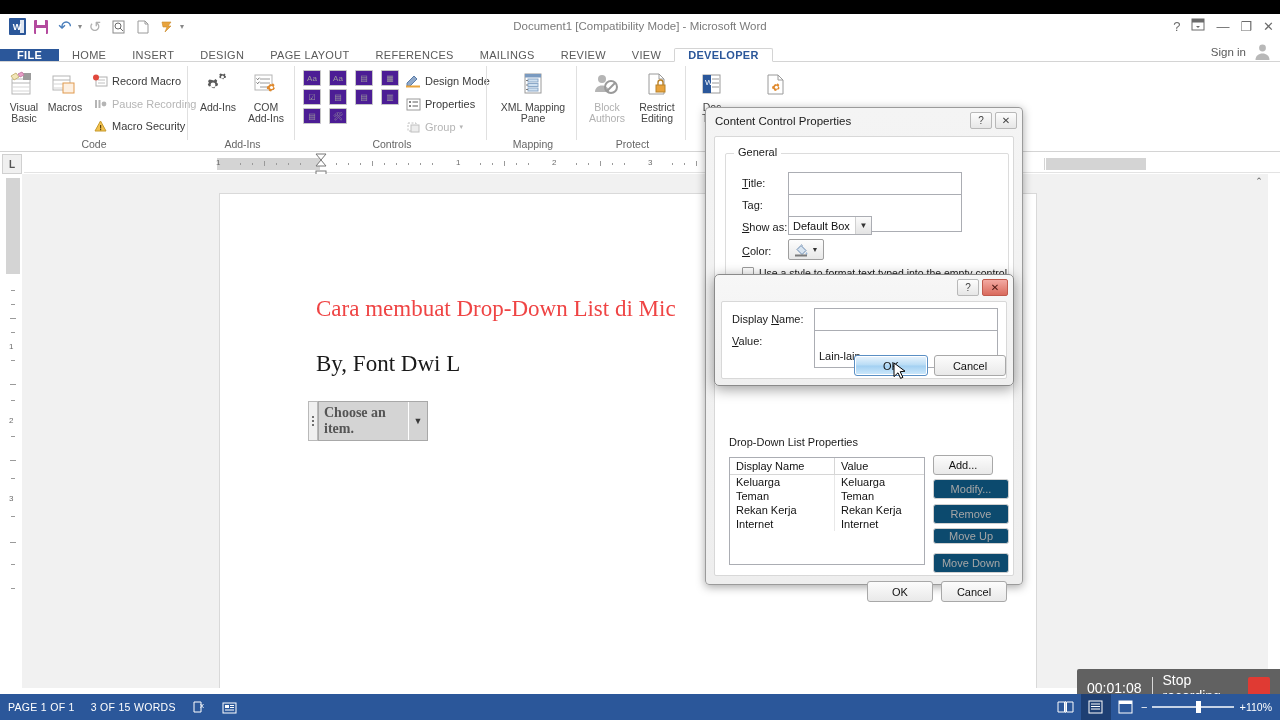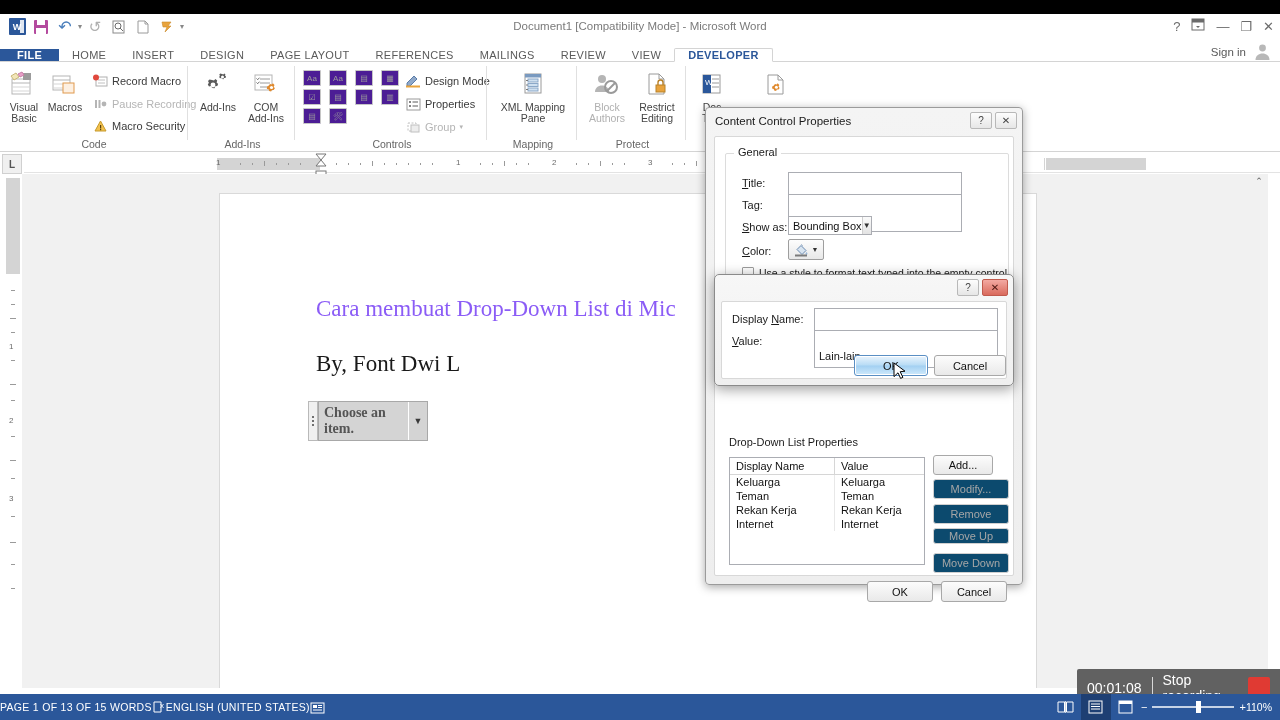--- a/index.html
+++ b/index.html
@@ -155,21 +155,21 @@
   .docarea {
     position: absolute; left: 22px; top: 174px; width: 1246px; height: 514px;
     background: #f1f1f1; overflow: hidden;
   }
   .page {
     position: absolute; left: 198px; top: 20px; width: 816px; height: 560px;
     background: #ffffff; box-shadow: 0 0 0 1px #d9d9d9;
   }
   .doc-h1 {
     position: absolute; left: 96px; top: 102px;
-    font-family: "Liberation Serif", serif; font-size: 23px; color: #8b5cf6;
+    font-family: "Liberation Serif", serif; font-size: 23px; color: #ef4444;
     white-space: nowrap;
   }
   .doc-h2 {
     position: absolute; left: 96px; top: 157px;
     font-family: "Liberation Serif", serif; font-size: 23px; color: #1a1a1a;
     white-space: nowrap;
   }
   .cc-wrap {
     position: absolute; left: 88px; top: 207px;
     display: flex; align-items: stretch; height: 40px;
@@ -310,21 +310,21 @@
   
   .cursor { position: absolute; left: 893px; top: 362px; width: 14px; height: 20px; }
 
   
   .statusbar {
     position: absolute; left: 0; bottom: 0; width: 1280px; height: 26px;
     background: #2b579a; color: #ffffff;
     display: flex; align-items: center;
   }
   .sb-item {
-    font-size: 10.5px; letter-spacing: .3px; padding: 0 0; white-space: nowrap;
+    font-size: 10.5px; letter-spacing: .3px; padding: 0 8px; white-space: nowrap;
     display: flex; align-items: center; height: 26px;
   }
   .sb-right {
     position: absolute; right: 0; top: 0; height: 26px;
     display: flex; align-items: center;
   }
   .viewbtn {
     width: 30px; height: 26px; display:flex; align-items:center; justify-content:center;
     font-size: 13px; color: #ffffff;
   }
@@ -748,21 +748,21 @@
         <div class="legend">General</div>
 
         <div class="lbl" style="left:16px;top:23px"><u>T</u>itle:</div>
         <div class="tbox" style="left:62px;top:18px;width:174px;height:19px"></div>
 
         <div class="lbl" style="left:16px;top:45px">Ta<u>g</u>:</div>
         <div class="tbox" style="left:62px;top:40px;width:174px;height:19px"></div>
 
         <div class="lbl" style="left:16px;top:67px"><u>S</u>how as:</div>
         <div class="combo" style="left:62px;top:62px;width:84px;height:19px">
-          <span class="cv">Bounding Box</span>
+          <span class="cv">Default Box</span>
           <span class="carr">▼</span>
         </div>
 
         <div class="lbl" style="left:16px;top:91px"><u>C</u>olor:</div>
         <div class="colorbtn" style="left:62px;top:85px;width:36px;height:21px">
           <span class="pour">
             <svg width="15" height="14" viewBox="0 0 15 14">
               <path d="M3 6.5l4-4 5 5-4 4z" fill="#d8e4f0" stroke="#6a8ab0"></path>
               <path d="M7.5 1.5l1 1" stroke="#6a8ab0"></path>
               <path d="M12.5 9c1 1.3 1.3 2 .6 2.6-.7.6-1.6.2-1.6-.8 0-.6.4-1.2 1-1.8z" fill="#9ab8d8"></path>
@@ -852,21 +852,20 @@
 
   <div class="statusbar">
     <div class="sb-item">PAGE 1 OF 1</div>
     <div class="sb-item">3 OF 15 WORDS</div>
     <div class="sb-item">
       <svg width="14" height="14" viewBox="0 0 14 14">
           <path d="M2 2h7v10H2z" fill="none" stroke="#fff"></path>
           <text x="8" y="8" font-size="8" fill="#fff" font-family="sans-serif">x</text>
         </svg>
     </div>
-    <div class="sb-item">ENGLISH (UNITED STATES)</div>
     <div class="sb-item">
       <svg width="15" height="13" viewBox="0 0 15 13">
           <rect x="1" y="2" width="13" height="10" fill="none" stroke="#fff"></rect>
           <rect x="3" y="4" width="4" height="3" fill="#fff"></rect>
           <rect x="8" y="4" width="4" height="1" fill="#fff"></rect>
           <rect x="8" y="6" width="4" height="1" fill="#fff"></rect>
           <rect x="3" y="8.5" width="9" height="1" fill="#fff"></rect>
         </svg>
     </div>
 

